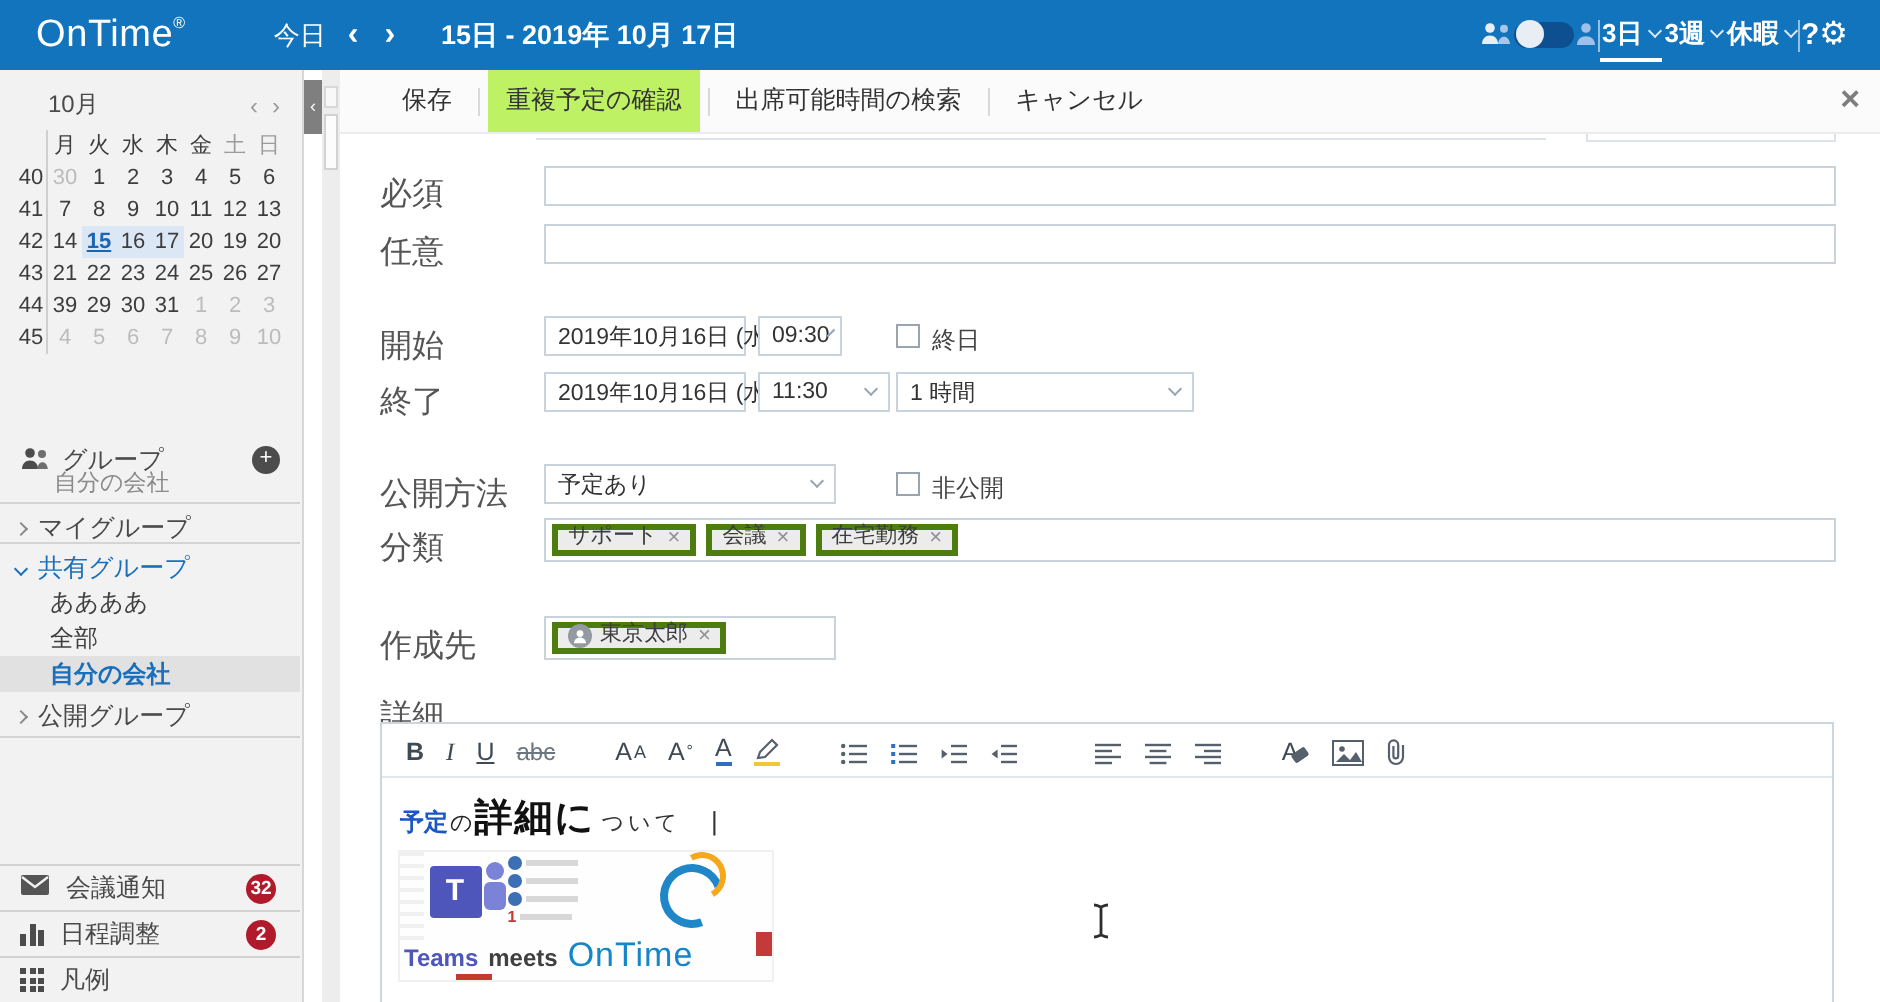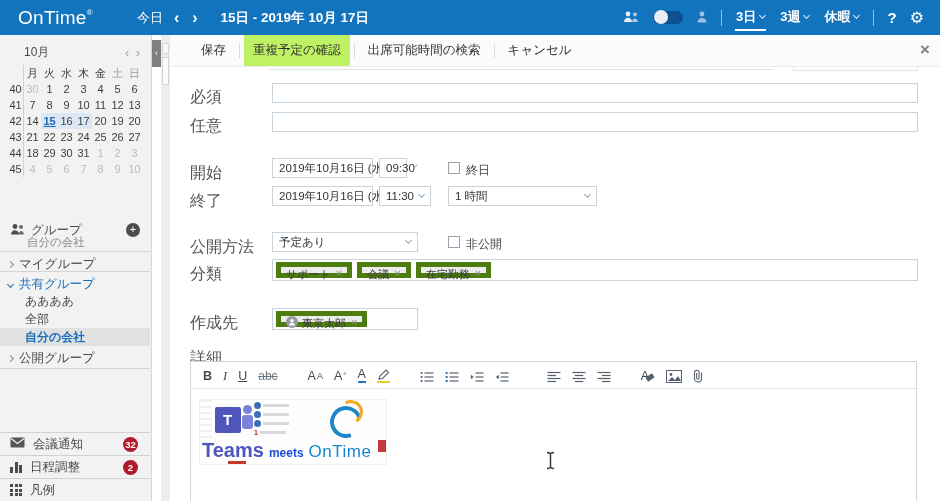--- a/index.html
+++ b/index.html
@@ -7,21 +7,21 @@
   .app{position:relative;width:940px;height:501px;overflow:hidden;font-size:12px;color:#3c3c3c}
 
   
   .header{position:absolute;left:0;top:0;width:940px;height:35px;background:#1274bd;display:flex;align-items:center;color:#fff}
   .logo{margin-left:18px;font-size:19px;letter-spacing:.3px;font-weight:500}
   .logo sup{font-size:8px;vertical-align:9px}
   .hnav{display:flex;align-items:center;margin-left:44px;gap:9px}
   .hbtn{font-size:13px;cursor:default}
   .harrow{font-size:16px;font-weight:bold;padding:0 2px;line-height:14px}
   .hdate{font-size:13.5px;font-weight:bold;margin-left:12px;white-space:nowrap}
-  .hright{margin-left:auto;display:flex;align-items:center;gap:13px;margin-right:16px}
+  .hright{margin-left:auto;display:flex;align-items:center;margin-right:16px}
   .hdiv{width:1px;height:16px;background:rgba(255,255,255,.55)}
   .hview{display:flex;align-items:center;gap:4px;font-size:13px;font-weight:bold;padding:3px 1px;border-bottom:2px solid transparent}
   .hview.active{border-bottom-color:#fff}
   .chev-w{display:inline-block;width:5px;height:5px;border-right:1.5px solid #dce9f5;border-bottom:1.5px solid #dce9f5;transform:rotate(45deg);margin-top:-3px}
   .toggle{width:30px;height:13px;border-radius:7px;background:#0e4f90;position:relative}
   .toggle .knob{position:absolute;left:1px;top:-1px;width:14px;height:14px;border-radius:50%;background:#e9eef4}
   .hq{font-size:15px;font-weight:bold}
   .gear{font-size:16px;line-height:16px}
 
   
@@ -76,21 +76,21 @@
   .pbox1{position:absolute;left:98px;top:32px;width:505px;height:3px;border-bottom:1px solid #dde3ea}
   .pbox2{position:absolute;left:623px;top:32px;width:125px;height:4px;border:1px solid #dde3ea;border-top:none}
 
   .flabel{position:absolute;left:20px;font-size:16px;color:#555;white-space:nowrap}
   .tinput{position:absolute;height:20px;border:1px solid #c9d3dc;background:#fff}
   .select{position:absolute;height:20px;border:1px solid #c9d3dc;background:#fff;display:flex;align-items:center;padding:0 6px;font-size:11.5px;color:#333;white-space:nowrap}
   .select .chev{margin-left:auto;width:5px;height:5px;border-right:1.2px solid #97a5b2;border-bottom:1.2px solid #97a5b2;transform:rotate(45deg);margin-top:-3px}
   .cbx{position:absolute;width:12px;height:12px;border:1px solid #9aa4ae;background:#fff}
   .cbx-lab{position:absolute;font-size:12px;color:#444}
   .tagfield{position:absolute;height:22px;border:1px solid #c9d3dc;background:#fff;display:flex;align-items:center;padding:0 3px;gap:5px}
-  .tag{display:inline-flex;align-items:flex-start;height:16px;background:#ececec;border:5px solid #4d7c0f;padding:0 5px;font-size:11px;color:#3c3c3c;white-space:nowrap}
+  .tag{display:inline-flex;align-items:flex-end;height:16px;background:#ececec;border:3px solid #4d7c0f;padding:0 5px;font-size:11px;color:#3c3c3c;white-space:nowrap}
   .tag .x{margin-left:5px;color:#909090;font-size:11px}
   .avatar{width:12px;height:12px;border-radius:50%;background:#949aa1;display:inline-flex;align-items:center;justify-content:center;margin-right:4px}
 
   
   .editor{position:absolute;left:20px;top:326px;width:727px;height:200px;border:1px solid #ccd6e0;background:#fff}
   .ed-toolbar{height:27px;border-bottom:1px solid #dfe6ec;display:flex;align-items:center;padding-left:12px;gap:11px}
   .tbtn{display:inline-flex;align-items:flex-end;color:#3f4a55;font-size:12.5px;line-height:14px;height:16px}
   .gsep{width:8px}
   .tbtn.b{font-weight:bold}
   .tbtn.i{font-style:italic;font-family:"Liberation Serif",serif}
@@ -127,22 +127,22 @@
   .chatrow .num{color:#c23b2e;font-size:8px;font-weight:bold;line-height:7px}
   .chipcol{width:26px;padding-top:3px}
   .chip{width:20px;height:7px;margin-bottom:4px;border-radius:1px}
   .chip.g{background:#3f9d46}
   .chip.bl{background:#2f74c9}
   .chip.rd{background:#c43a3a}
   .swirl{position:relative;width:36px;height:40px}
   .swirl:before{content:"";position:absolute;left:3px;top:6px;width:24px;height:24px;border:4px solid #1f86c8;border-radius:50%;border-right-color:transparent;transform:rotate(25deg)}
   .swirl:after{content:"";position:absolute;left:12px;top:0;width:18px;height:18px;border:3.5px solid #f6a81c;border-radius:50%;border-left-color:transparent;border-bottom-color:transparent;transform:rotate(15deg)}
   .btext{position:absolute;left:2px;bottom:2px;display:flex;align-items:baseline;gap:5px;white-space:nowrap}
-  .w-teams{color:#4e56bc;font-size:20px;font-weight:bold}
-  .w-meets{color:#1d4ed8;font-size:12px;font-weight:bold}
+  .w-teams{color:#4e56bc;font-size:12px;font-weight:bold}
+  .w-meets{color:#404040;font-size:12px;font-weight:bold}
   .w-ontime{color:#1587c9;font-size:17px;font-weight:500;letter-spacing:.5px}
   .redblk{position:absolute;right:0;bottom:12px;width:8px;height:12px;background:#c43a3a}
   .redbar{position:absolute;left:28px;bottom:-1px;width:18px;height:4px;background:#c23b2e}
 
   .ibeam{position:absolute;left:545px;top:451px;pointer-events:none}
 </style>
 </head>
 <body>
 
 <div class="app">
@@ -237,21 +237,21 @@
         <span class="wn">43</span>
         <span class="c">21</span>
         <span class="c">22</span>
         <span class="c">23</span>
         <span class="c">24</span>
         <span class="c">25</span>
         <span class="c">26</span>
         <span class="c">27</span>
 
         <span class="wn">44</span>
-        <span class="c">18</span>
+        <span class="c">39</span>
         <span class="c">29</span>
         <span class="c">30</span>
         <span class="c">31</span>
         <span class="c m">1</span>
         <span class="c m">2</span>
         <span class="c m">3</span>
 
         <span class="wn">45</span>
         <span class="c m">4</span>
         <span class="c m">5</span>
@@ -354,33 +354,33 @@
     <div class="tinput" style="left:102px;top:48px;width:646px"></div>
 
     <div class="flabel" style="top:81px">任意</div>
     <div class="tinput" style="left:102px;top:77px;width:646px"></div>
 
     <div class="flabel" style="top:128px">開始</div>
     <div class="select" style="left:102px;top:123px;width:101px">
         <span>2019年10月16日 (水)</span>
         <i class="chev"></i>
       </div>
-    <div class="select" style="left:209px;top:123px;width:28px">
+    <div class="select" style="left:209px;top:123px;width:42px">
         <span>09:30</span>
         <i class="chev"></i>
       </div>
     <span class="cbx" style="left:278px;top:127px"></span>
     <span class="cbx-lab" style="left:296px;top:127px">終日</span>
 
     <div class="flabel" style="top:156px">終了</div>
     <div class="select" style="left:102px;top:151px;width:101px">
         <span>2019年10月16日 (水)</span>
         <i class="chev"></i>
       </div>
-    <div class="select" style="left:209px;top:151px;width:52px">
+    <div class="select" style="left:209px;top:151px;width:66px">
         <span>11:30</span>
         <i class="chev"></i>
       </div>
     <div class="select" style="left:278px;top:151px;width:149px">
         <span>1 時間</span>
         <i class="chev"></i>
       </div>
 
     <div class="flabel" style="top:202px">公開方法</div>
     <div class="select" style="left:102px;top:197px;width:146px">
@@ -533,20 +533,27 @@
               <path d="M2 11l4-4 3 3 3-4 3 5z" fill="#55606c"></path>
             </svg>
           </span>
         <span class="tbtn">
             <svg width="10" height="14">
               <path d="M8.5 3.5v6a3.5 3.5 0 0 1-7 0v-6a2.3 2.3 0 0 1 4.6 0v5.5a1.2 1.2 0 0 1-2.4 0V4" fill="none" stroke="#55606c" stroke-width="1.1"></path>
             </svg>
           </span>
       </div>
       <div class="ed-content">
+        <div class="edline">
+          <span class="p-blue">予定</span>
+          <span class="p-no">の</span>
+          <span class="p-big">詳細に</span>
+          <span class="p-sm">ついて</span>
+          <span class="caret">|</span>
+        </div>
         <div class="banner">
           <div class="btop">
             <span class="fadecol"></span>
             <span class="tms">
               <span class="sq">T</span>
               <span class="head"></span>
               <span class="body"></span>
             </span>
             <span class="chatcol">
               <span class="chatrow">

